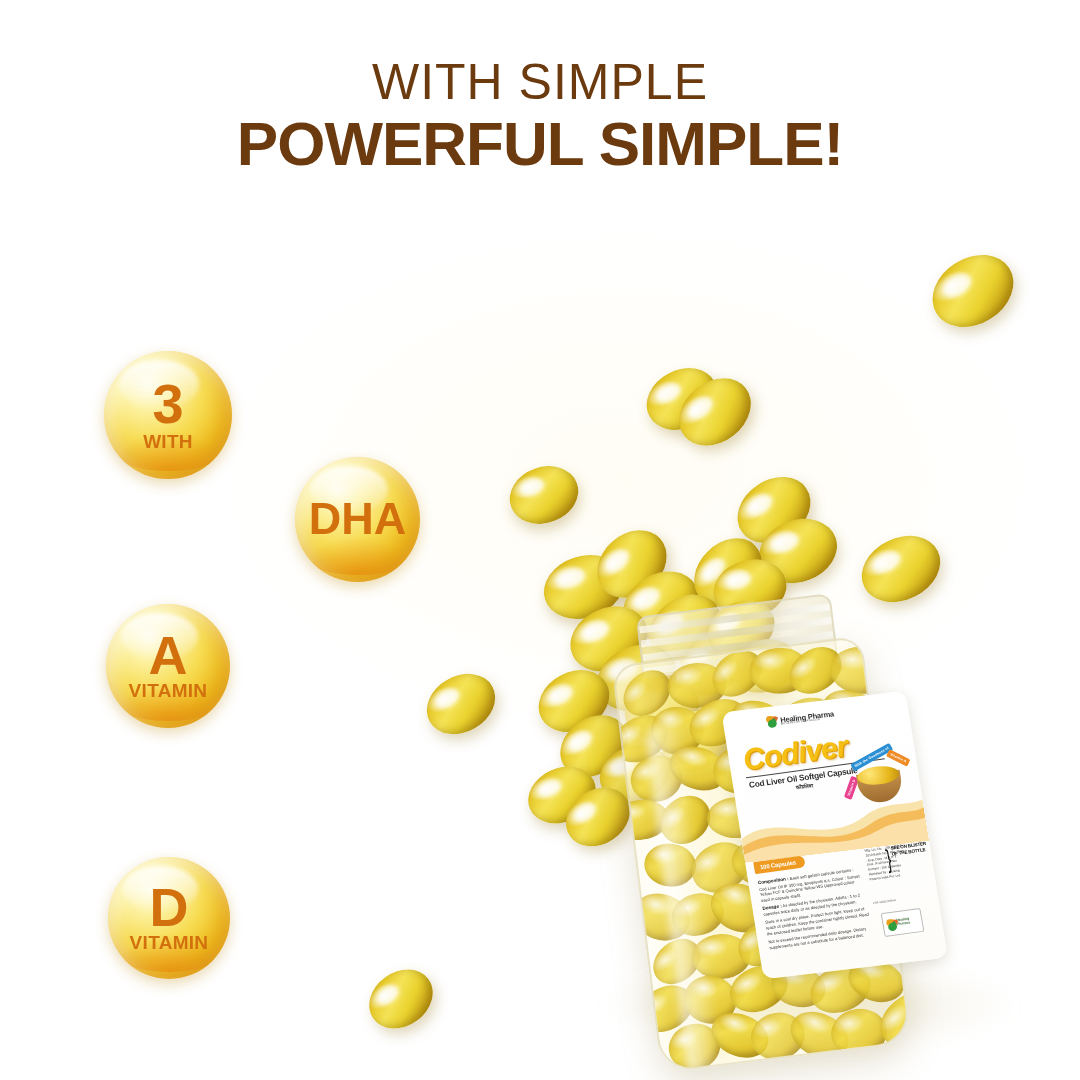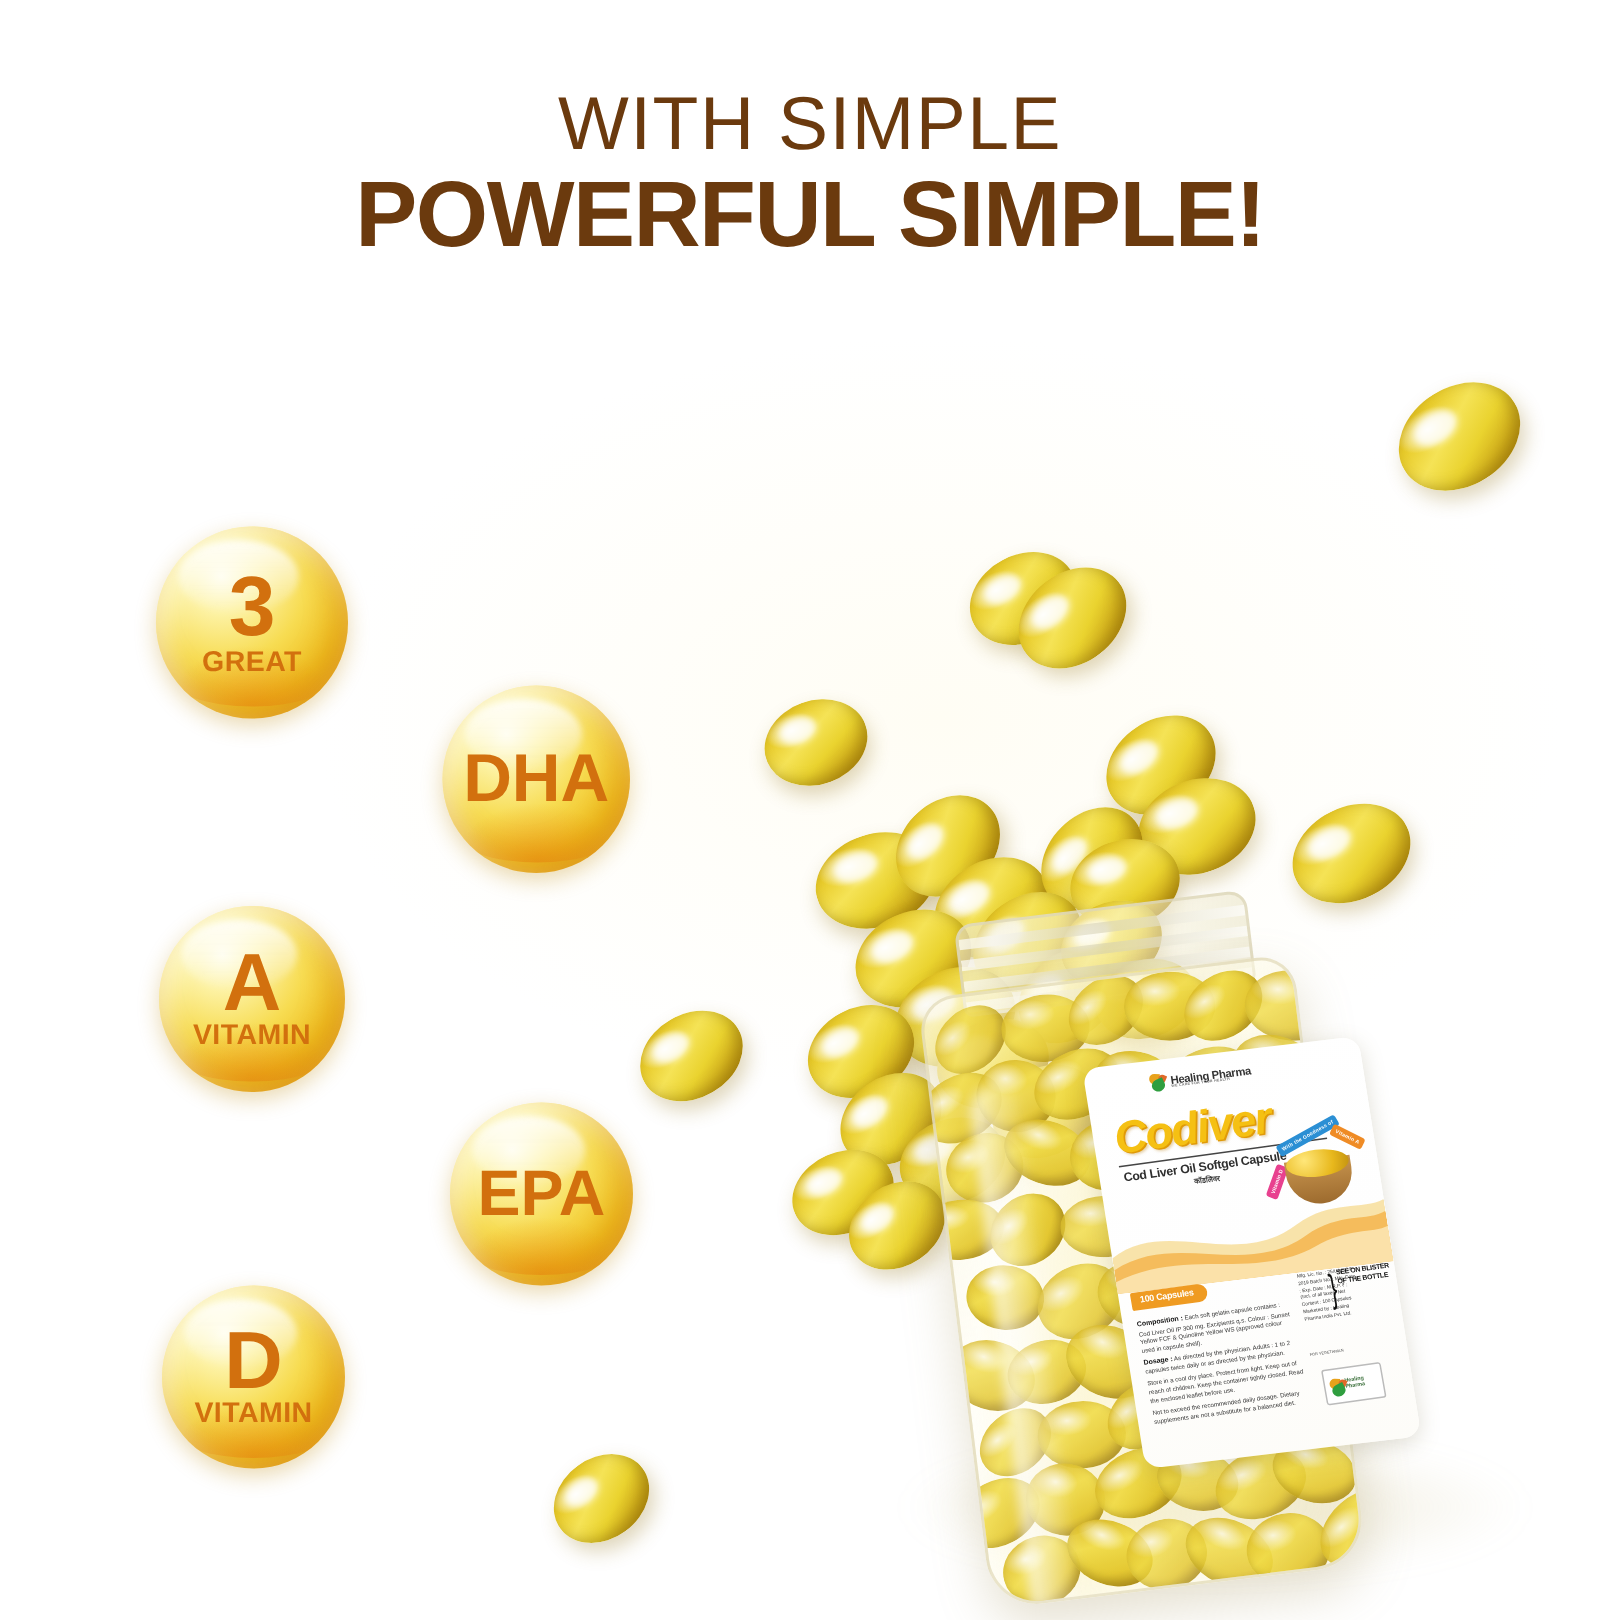--- a/index.html
+++ b/index.html
@@ -165,31 +165,28 @@
 
 <div id="stage">
 
   <div class="headline">
     <div class="hl-small">WITH SIMPLE</div>
     <div class="hl-big2">POWERFUL SIMPLE!</div>
   </div>
 
   <div class="bubble bub-omega">
     <span class="b-main">3</span>
-    <span class="b-sub">GREAT</span>
+    <span class="b-sub">WITH</span>
   </div>
   <div class="bubble bub-dha">
     <span class="b-main">DHA</span>
   </div>
   <div class="bubble bub-a">
     <span class="b-main">A</span>
     <span class="b-sub">VITAMIN</span>
-  </div>
-  <div class="bubble bub-epa">
-    <span class="b-main">EPA</span>
   </div>
   <div class="bubble bub-d">
     <span class="b-main">D</span>
     <span class="b-sub">VITAMIN</span>
   </div>
 
   <div id="loose-caps">
       <div class="cap" style="left: 930px; top: 258px; width: 86px; height: 66px; transform: rotate(-32deg);"></div>
       <div class="cap" style="left: 645px; top: 370px; width: 74px; height: 58px; transform: rotate(-28deg);"></div>
       <div class="cap" style="left: 676px; top: 382px; width: 78px; height: 60px; transform: rotate(-38deg);"></div>

